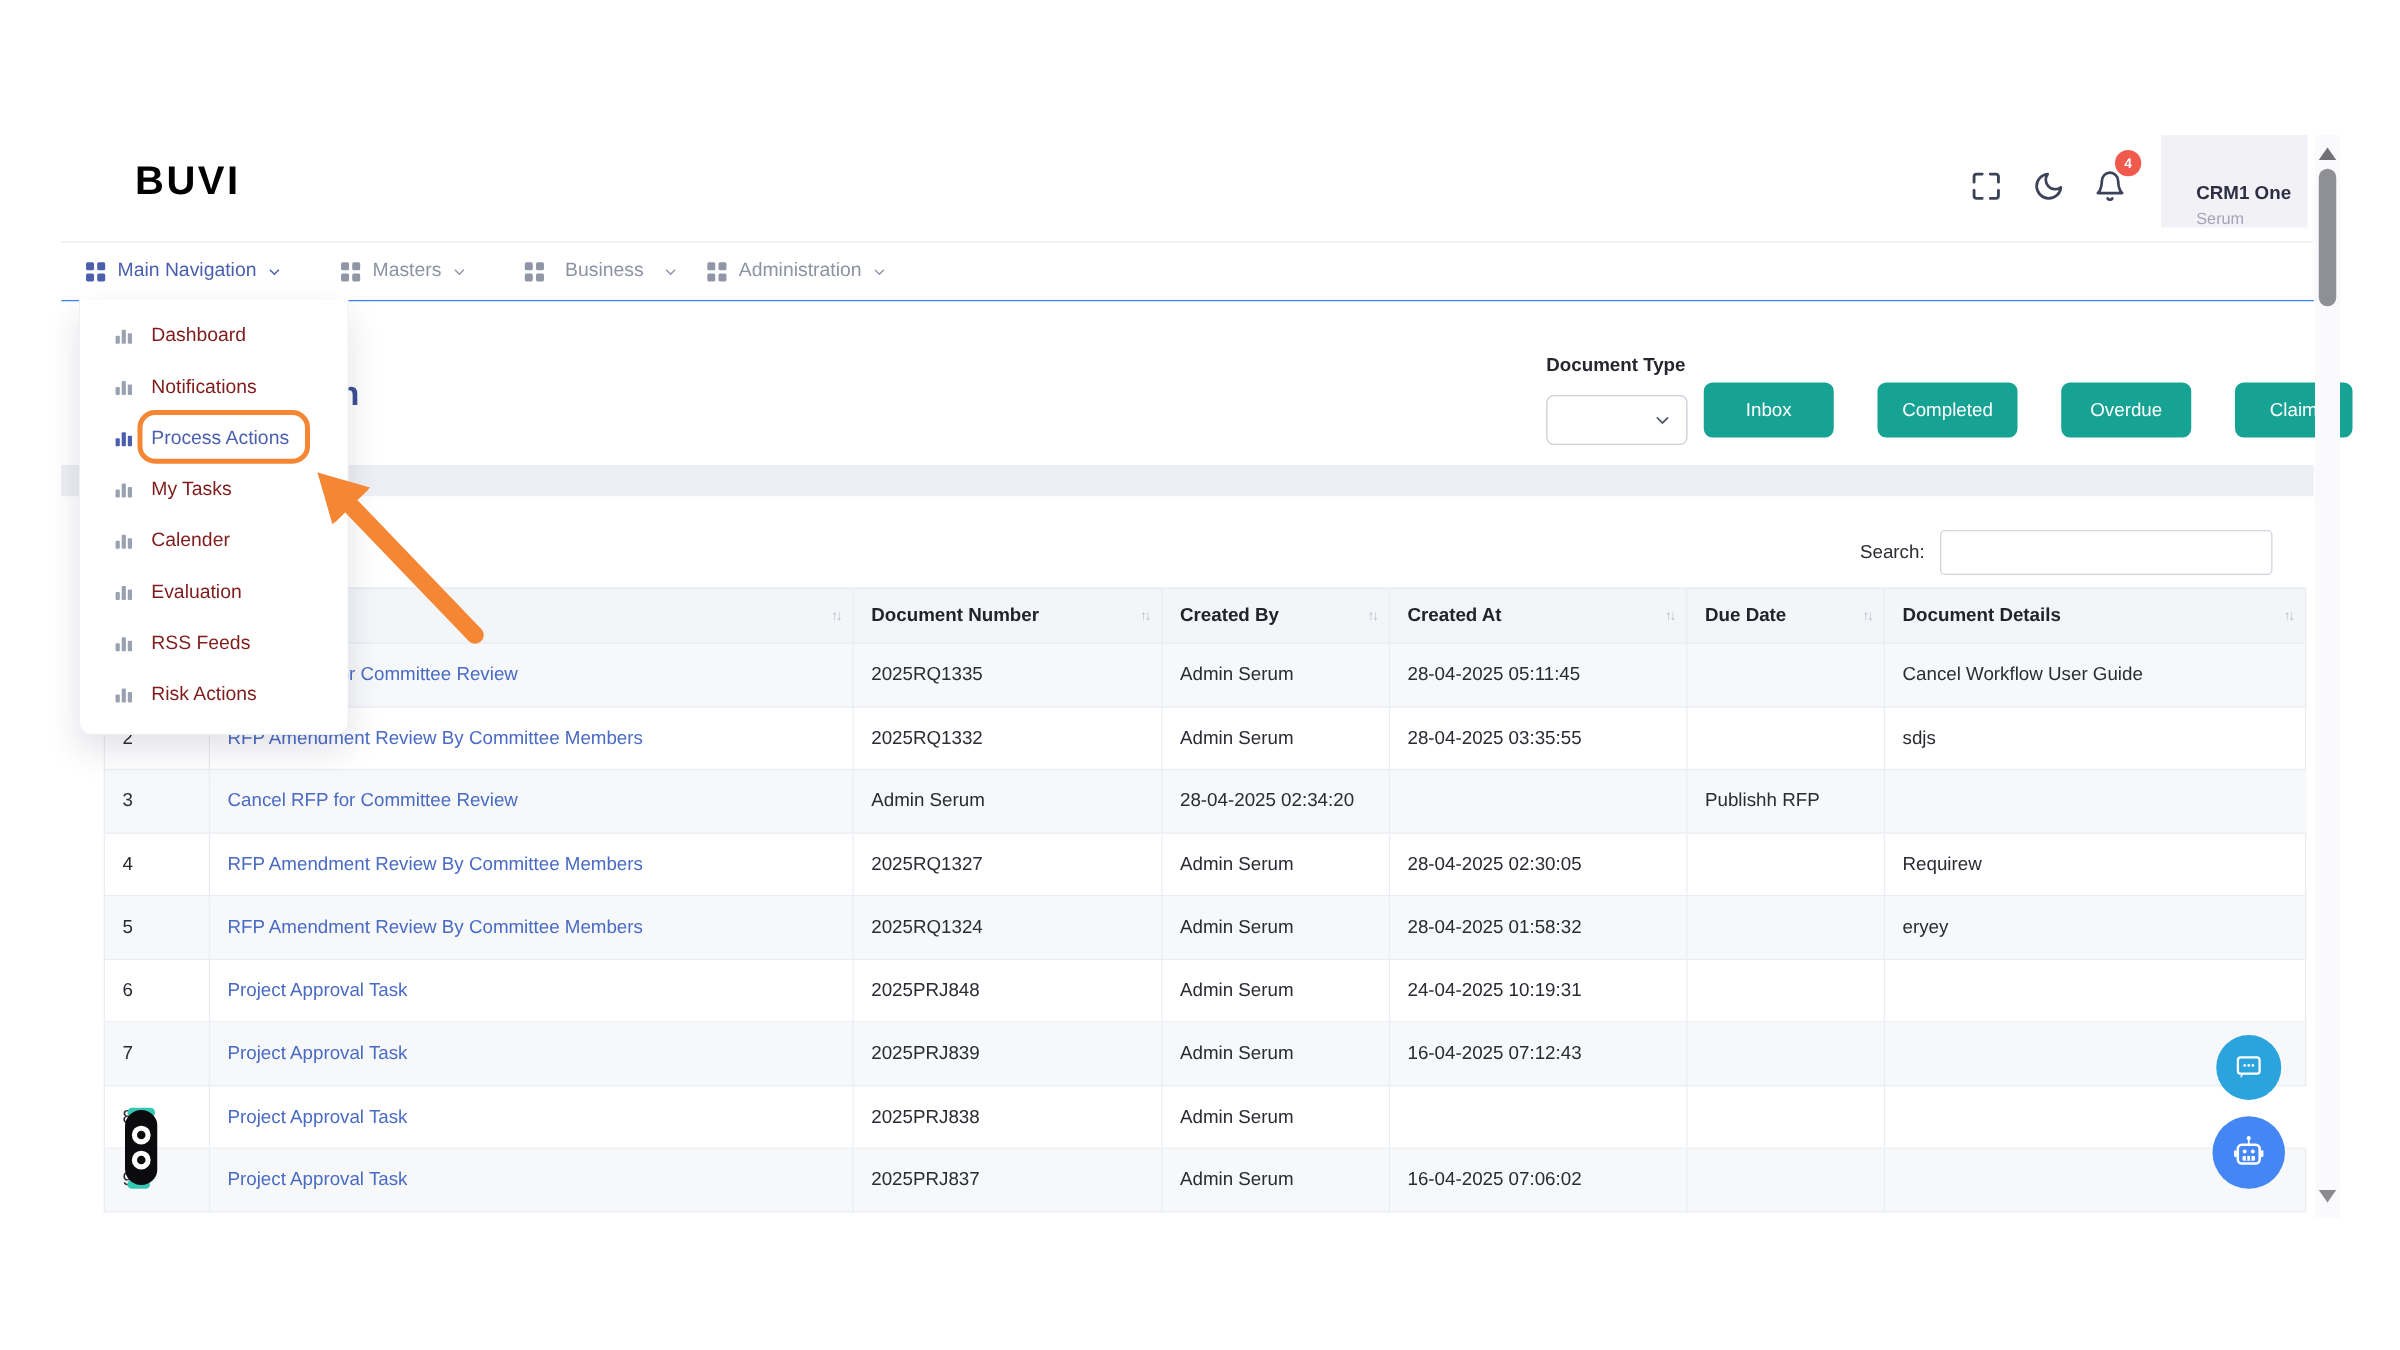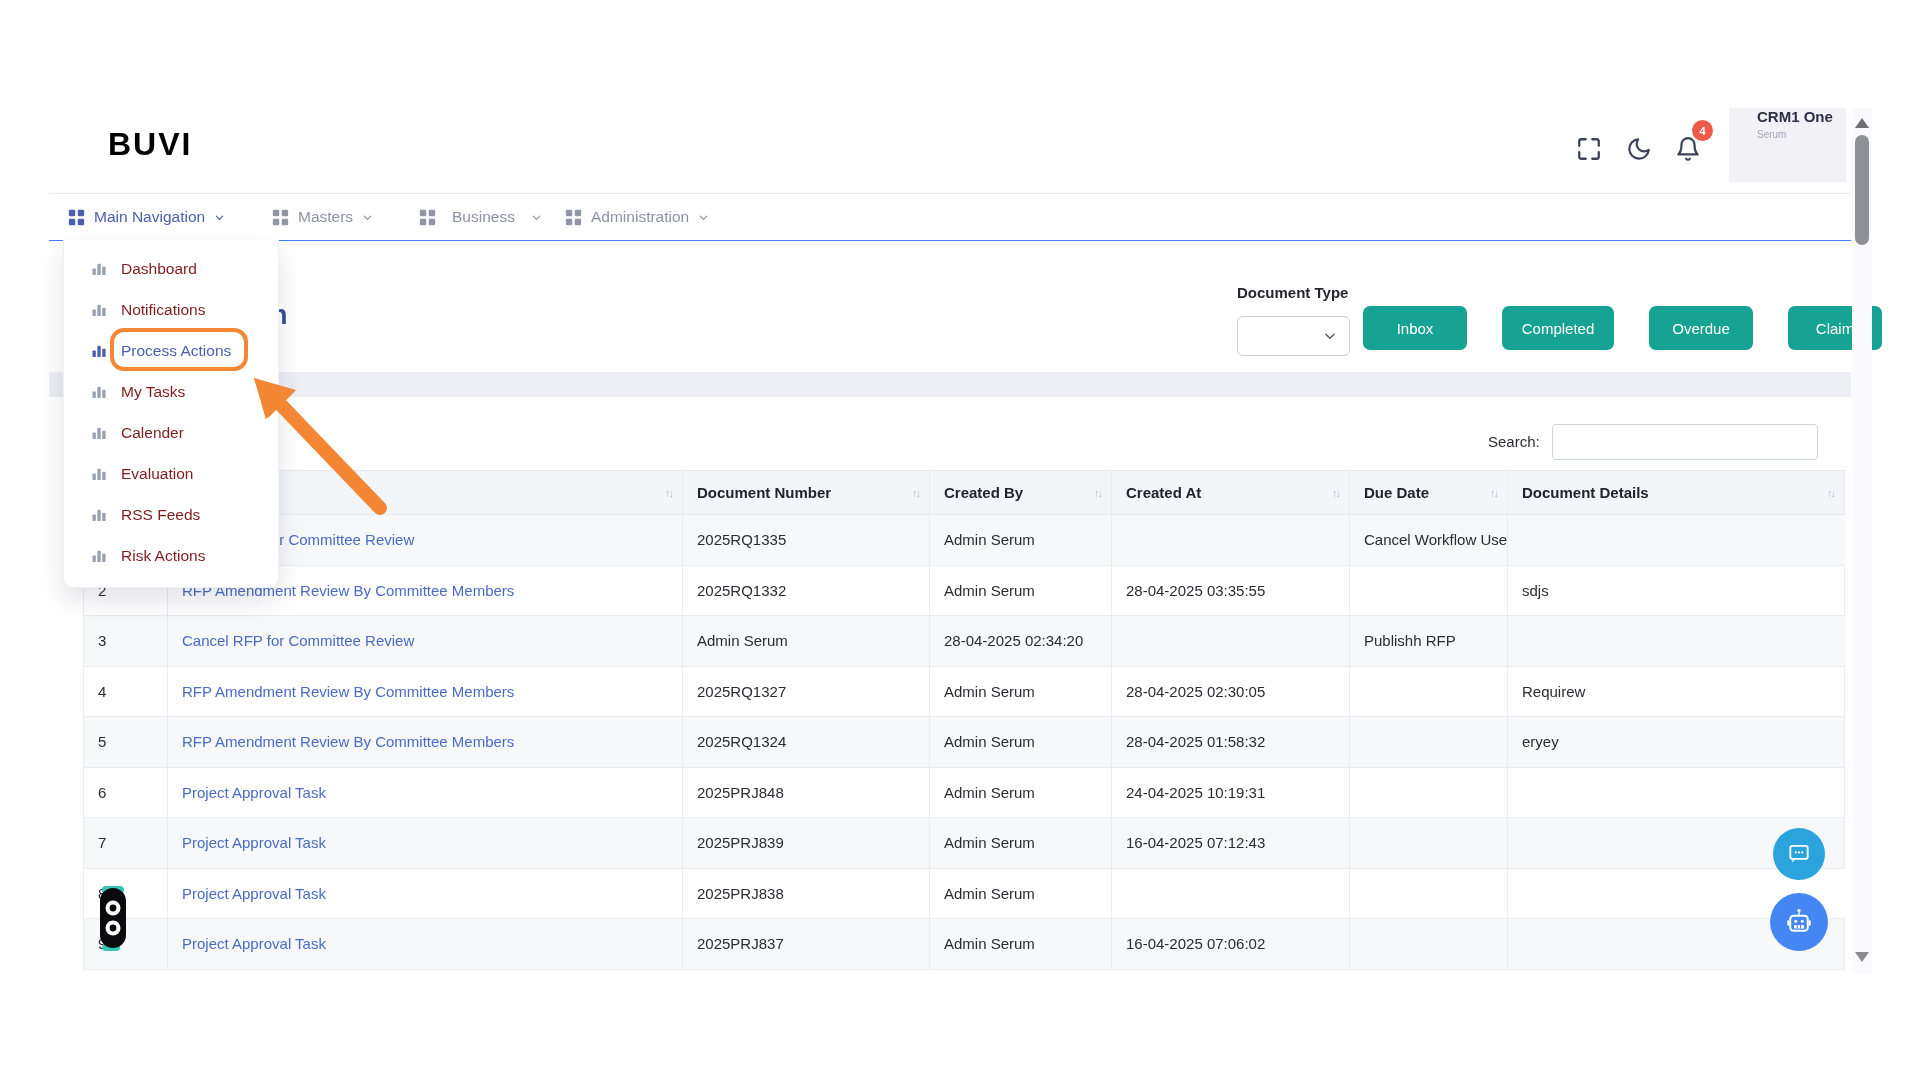--- a/index.html
+++ b/index.html
@@ -14,24 +14,24 @@
   .logo{left:64px;top:126px;font-size:32px;font-weight:700;letter-spacing:2px;color:#000000;margin-left:44px;}
   .hdr-icon{top:136px;width:26px;height:26px;color:#3c4257;cursor:pointer;}
   .hdr-icon svg{width:100%;height:100%;display:block;}
   .badge{
     left:1692px;top:120px;width:21px;height:21px;border-radius:50%;
     background:#ef5a4c;color:#fff;font-size:11px;font-weight:700;
     display:flex;align-items:center;justify-content:center;z-index:5;
   }
   .profile{
     left:1729px;top:108px;width:117px;height:74px;background:#f1f1f6;
-    display:flex;flex-direction:column;justify-content:flex-start;padding-left:28px;box-sizing:border-box;
+    display:flex;flex-direction:column;justify-content:flex-end;padding-left:28px;box-sizing:border-box;
   }
   .profile .pname{font-size:15px;font-weight:700;color:#2e2e44;}
-  .profile .porg{font-size:10px;color:#a3a3b5;margin-top:4px;}
+  .profile .porg{font-size:13px;color:#a3a3b5;margin-top:4px;}
   .hdr-divider{left:49px;top:193px;width:1802px;height:1px;background:#e9ebf2;}
 
   
   .navbar{left:49px;top:194px;width:1802px;height:46px;border-bottom:1px solid #3b82f6;}
   .nav-item{position:absolute;top:0;height:46px;display:flex;align-items:center;gap:9px;cursor:pointer;
     font-size:15.5px;color:#8d93a3;font-weight:500;}
   .nav-item svg{display:block;}
   .nav-item.active{color:#4a5fae;}
   .chev{width:11px;height:11px;}
 
@@ -240,20 +240,21 @@
       </div>
   </div>
 
   <div class="t-grid t-row stripe">
     <div class="cell">1</div>
     <div class="cell">
         <span class="doc-link">Cancel RFP for Committee Review</span>
       </div>
     <div class="cell">2025RQ1335</div>
     <div class="cell">Admin Serum</div>
+    <div class="cell">28-04-2025 05:11:45</div>
     <div class="cell"></div>
     <div class="cell">Cancel Workflow User Guide</div>
   </div>
   <div class="t-grid t-row">
     <div class="cell">2</div>
     <div class="cell">
         <span class="doc-link">RFP Amendment Review By Committee Members</span>
       </div>
     <div class="cell">2025RQ1332</div>
     <div class="cell">Admin Serum</div>

